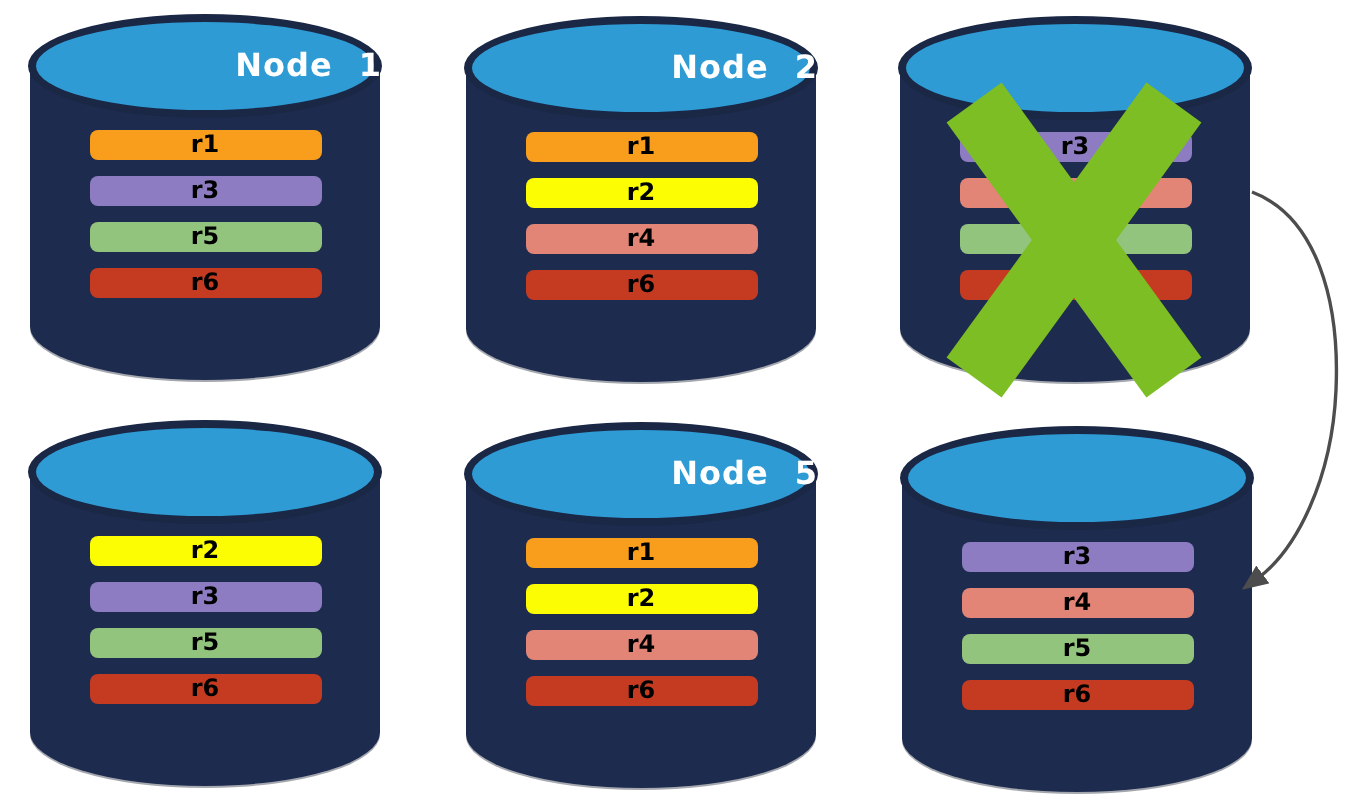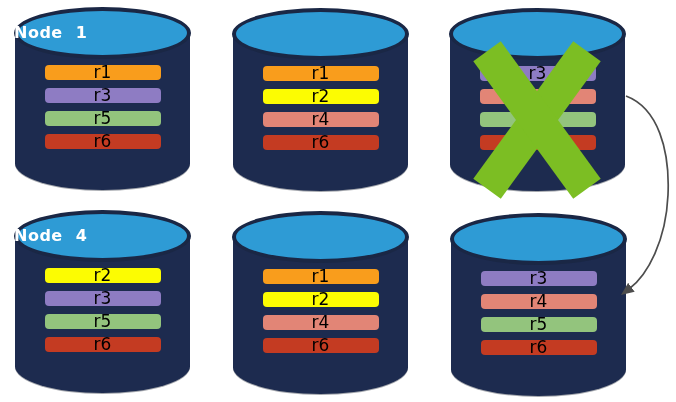--- a/index.html
+++ b/index.html
@@ -8,27 +8,27 @@
   .diagram{position:absolute;inset:0;}
 
   
   .node{position:absolute;width:177px;height:183px;}
   .cyl-body{position:absolute;left:1px;right:1px;top:26px;bottom:0;
             border-bottom-left-radius:88px 27px;
             border-bottom-right-radius:88px 27px;
             box-shadow:0 1px 0 rgba(90,95,105,.55);}
   .cyl-top{position:absolute;left:0;right:0;top:0;height:52px;
            border-radius:50%;border:4px solid #1A2745;box-sizing:border-box;}
-  .cyl-title{position:absolute;left:0;right:0;top:16px;text-align:left;
+  .cyl-title{position:absolute;left:0;right:0;top:16px;text-align:right;
              color:#ffffff;font-size:16px;font-weight:bold;
              word-spacing:7px;letter-spacing:.5px;z-index:3;}
   .bars{position:absolute;left:0;right:0;top:58px;z-index:2;
         display:flex;flex-direction:column;align-items:center;}
   .bar{width:116px;height:15px;margin-bottom:8px;border-radius:4px;
-       text-align:center;font-size:17px;font-weight:normal;color:#000;
+       text-align:center;font-size:12px;font-weight:bold;color:#000;
        line-height:15px;}
 
   
   .fail-x{position:absolute;left:38px;top:44px;width:100px;height:135px;z-index:5;}
   .x-arm{position:absolute;left:50%;top:50%;width:34px;height:170px;}
   .x-arm.a1{transform:translate(-50%,-50%) rotate(36deg);}
   .x-arm.a2{transform:translate(-50%,-50%) rotate(-36deg);}
 
   
   .arrow-layer{position:absolute;inset:0;z-index:6;pointer-events:none;}
@@ -46,20 +46,21 @@
       <div class="bar" style="background: rgb(249, 157, 28);">r1</div>
       <div class="bar" style="background: rgb(142, 124, 195);">r3</div>
       <div class="bar" style="background: rgb(147, 196, 125);">r5</div>
       <div class="bar" style="background: rgb(196, 59, 34);">r6</div>
     </div>
   </div>
 
   <div class="node" style="left:232px;top:8px">
     <div class="cyl-body" style="background: rgb(29, 43, 79);"></div>
     <div class="cyl-top" style="background: rgb(46, 155, 213);"></div>
+    <div class="cyl-title">Node 2</div>
     <div class="bars">
       <div class="bar" style="background: rgb(249, 157, 28);">r1</div>
       <div class="bar" style="background: rgb(252, 252, 2);">r2</div>
       <div class="bar" style="background: rgb(226, 133, 118);">r4</div>
       <div class="bar" style="background: rgb(196, 59, 34);">r6</div>
     </div>
   </div>
 
   <div class="node" style="left:449px;top:8px">
     <div class="cyl-body" style="background: rgb(29, 43, 79);"></div>
@@ -72,32 +73,32 @@
     </div>
     <div class="fail-x">
       <div class="x-arm a1" style="background: rgb(124, 190, 35);"></div>
       <div class="x-arm a2" style="background: rgb(124, 190, 35);"></div>
     </div>
   </div>
 
   <div class="node" style="left:14px;top:210px">
     <div class="cyl-body" style="background: rgb(29, 43, 79);"></div>
     <div class="cyl-top" style="background: rgb(46, 155, 213);"></div>
-    <div class="cyl-title">Node 4</div>
     <div class="bars">
       <div class="bar" style="background: rgb(252, 252, 2);">r2</div>
       <div class="bar" style="background: rgb(142, 124, 195);">r3</div>
       <div class="bar" style="background: rgb(147, 196, 125);">r5</div>
       <div class="bar" style="background: rgb(196, 59, 34);">r6</div>
     </div>
   </div>
 
   <div class="node" style="left:232px;top:211px">
     <div class="cyl-body" style="background: rgb(29, 43, 79);"></div>
     <div class="cyl-top" style="background: rgb(46, 155, 213);"></div>
+    <div class="cyl-title">Node 5</div>
     <div class="bars">
       <div class="bar" style="background: rgb(249, 157, 28);">r1</div>
       <div class="bar" style="background: rgb(252, 252, 2);">r2</div>
       <div class="bar" style="background: rgb(226, 133, 118);">r4</div>
       <div class="bar" style="background: rgb(196, 59, 34);">r6</div>
     </div>
   </div>
 
   <div class="node" style="left:450px;top:213px">
     <div class="cyl-body" style="background: rgb(29, 43, 79);"></div>

